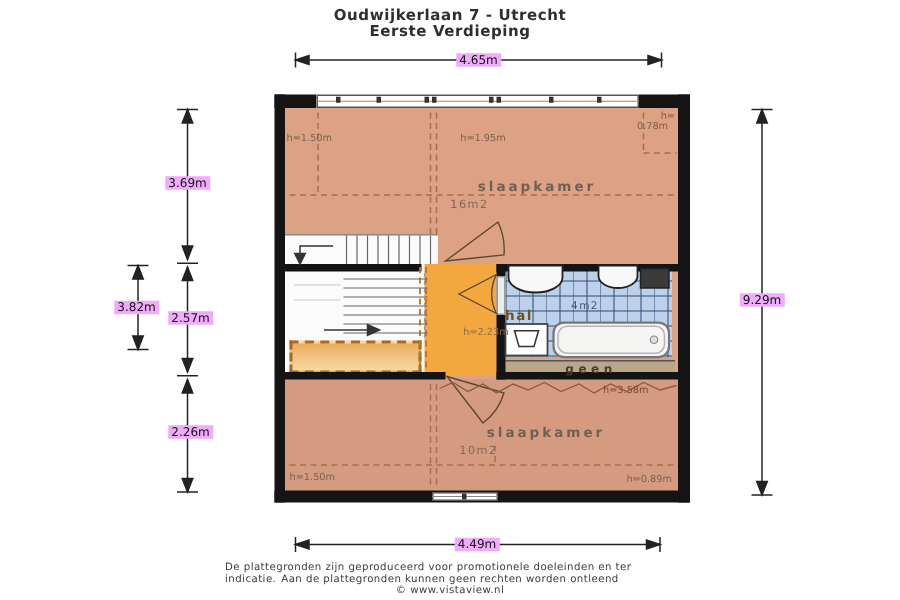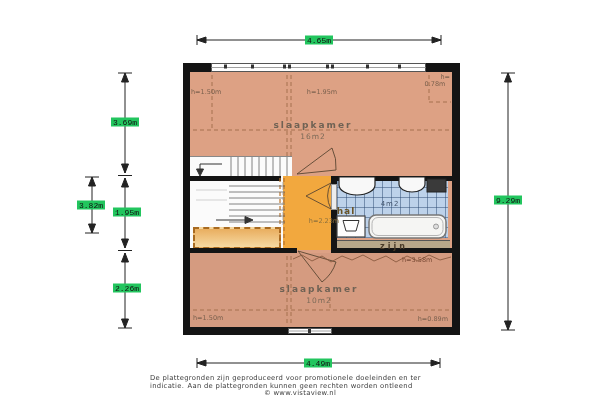--- a/index.html
+++ b/index.html
@@ -1,42 +1,44 @@
 <!DOCTYPE html>
 <html><head>
 <meta charset="utf-8">
 <style>
   html,body{margin:0;padding:0;background:#fff;}
   .stage{position:relative;width:600px;height:400px;background:#fff;overflow:hidden;
          font-family:"DejaVu Sans",sans-serif;color:#222;}
   .abs{position:absolute;}
   .ctr{transform:translate(-50%,-50%);white-space:nowrap;}
   .title-line{left:300px;font-weight:bold;color:#2e2e2e;letter-spacing:.4px;font-size:10px;}
-  .room-label{font-weight:bold;letter-spacing:2px;color:#6f6254;font-size:9px;}
+  .room-label{font-weight:bold;letter-spacing:2px;color:#6f6254;font-size:9px;margin-left:45px;}
   .area-label{color:#7c6a58;font-size:7.5px;letter-spacing:1px;}
   .h-label{color:#7b614e;font-size:6.5px;white-space:nowrap;}
-  .dim-chip{background:#22c55e;padding:0 2px;font-size:8px;color:#111;font-family:Liberation Mono, monospace;}
+  .dim-chip{background:#f0abfc;padding:0 2px;font-size:8px;color:#111;}
   .footer-line{left:300px;color:#3c3c3c;font-size:6.8px;letter-spacing:.3px;}
   .wall{background:#141414;}
   .win{background:#fff;border:1px solid #555;box-sizing:border-box;}
   .room{box-sizing:border-box;}
   .bath-grid{
     background-color:#bdd2ea;
     background-image:
       repeating-linear-gradient(90deg, rgba(45,75,115,.5) 0 1px, transparent 1px 9px),
       repeating-linear-gradient(0deg, rgba(45,75,115,.5) 0 1px, transparent 1px 10px);
   }
   .door-gap{background:#ececec;border:1px solid #999;box-sizing:border-box;}
   svg{position:absolute;left:0;top:0;pointer-events:none;}
 </style>
 </head>
 <body>
 
 <div class="stage">
 
+  <div class="abs title-line" style="top:5px;transform:translateX(-50%);">Oudwijkerlaan 7 - Utrecht</div>
+  <div class="abs title-line" style="top:16px;transform:translateX(-50%);">Eerste Verdieping</div>
 
   <div class="abs room" style="left:190px;top:72px;width:262px;height:256px;background:#dda184;"></div>
   <div class="abs room" style="left:190px;top:253px;width:262px;height:75px;background:#d59b80;"></div>
 
   <div class="abs" style="left:190px;top:156px;width:102px;height:96px;background:#fbfbfb;border-top:1px solid #888;box-sizing:border-box;"></div>
 
   <div class="abs" style="left:193px;top:227px;width:88px;height:22px;background:linear-gradient(180deg,#e9ae5f,#f6d9a2);border:2px dashed #a86a20;box-sizing:border-box;"></div>
 
   <div class="abs room" style="left:283px;top:176px;width:48px;height:74px;background:#f2a83e;"></div>
 
@@ -191,33 +193,33 @@
   <div class="abs h-label" style="left:191px;top:88px;">h=1.50m</div>
   <div class="abs ctr h-label" style="left:322px;top:92px;">h=1.95m</div>
   <div class="abs h-label" style="left:420px;top:73px;width:30px;text-align:right;">h=</div>
   <div class="abs h-label" style="left:420px;top:80px;width:30px;text-align:center;">0.78m</div>
 
   <div class="abs ctr" style="left:390px;top:204px;font-size:7px;color:#44566e;letter-spacing:1px;">4m2</div>
 
   <div class="abs ctr" style="left:306px;top:211px;font-weight:bold;font-size:9px;color:#6a5426;letter-spacing:1px;margin-left:40px;">hal</div>
   <div class="abs ctr" style="left:306px;top:221px;font-size:6.5px;color:#8a6f3c;padding-left:36px;">h=2.23m</div>
 
-  <div class="abs ctr" style="left:394px;top:246px;font-weight:bold;font-size:8px;color:#4a3b28;letter-spacing:3px;">zijn</div>
+  <div class="abs ctr" style="left:394px;top:246px;font-weight:bold;font-size:8px;color:#4a3b28;letter-spacing:3px;">geen</div>
   <div class="abs h-label" style="left:402px;top:256px;color:#7a4a35;">h=3.58m</div>
 
   <div class="abs ctr room-label" style="left:319px;top:289px;">slaapkamer</div>
   <div class="abs ctr area-label" style="left:319px;top:300px;">10m2</div>
   <div class="abs h-label" style="left:193px;top:314px;">h=1.50m</div>
   <div class="abs h-label" style="left:404px;top:315px;width:44px;text-align:right;">h=0.89m</div>
 
   <div class="abs ctr dim-chip" style="left:319px;top:40px;">4.65m</div>
   <div class="abs ctr dim-chip" style="left:318px;top:363px;">4.49m</div>
   <div class="abs ctr dim-chip" style="left:125px;top:122px;">3.69m</div>
   <div class="abs ctr dim-chip" style="left:91px;top:205px;">3.82m</div>
-  <div class="abs ctr dim-chip" style="left:127px;top:212px;">1.95m</div>
+  <div class="abs ctr dim-chip" style="left:127px;top:212px;">2.57m</div>
   <div class="abs ctr dim-chip" style="left:127px;top:288px;">2.26m</div>
   <div class="abs ctr dim-chip" style="left:508px;top:200px;">9.29m</div>
 
   <div class="abs footer-line" style="top:374px;transform:translateX(-50%);">De plattegronden zijn geproduceerd voor promotionele doeleinden en ter indicatie.</div>
   <div class="abs footer-line" style="top:382px;transform:translateX(-50%);">Aan de plattegronden kunnen geen rechten worden ontleend</div>
   <div class="abs footer-line" style="top:389px;transform:translateX(-50%);">© www.vistaview.nl</div>
 
 </div>
 
 </body></html>

